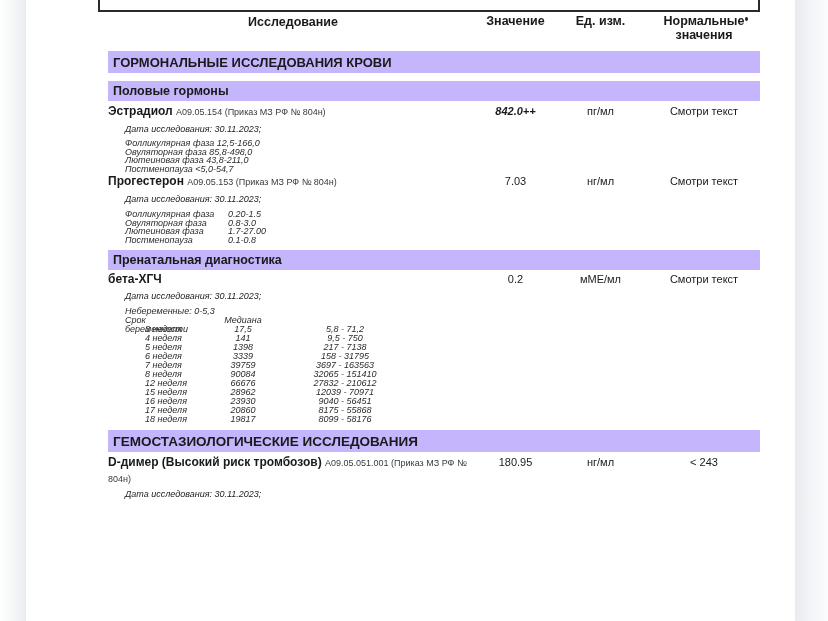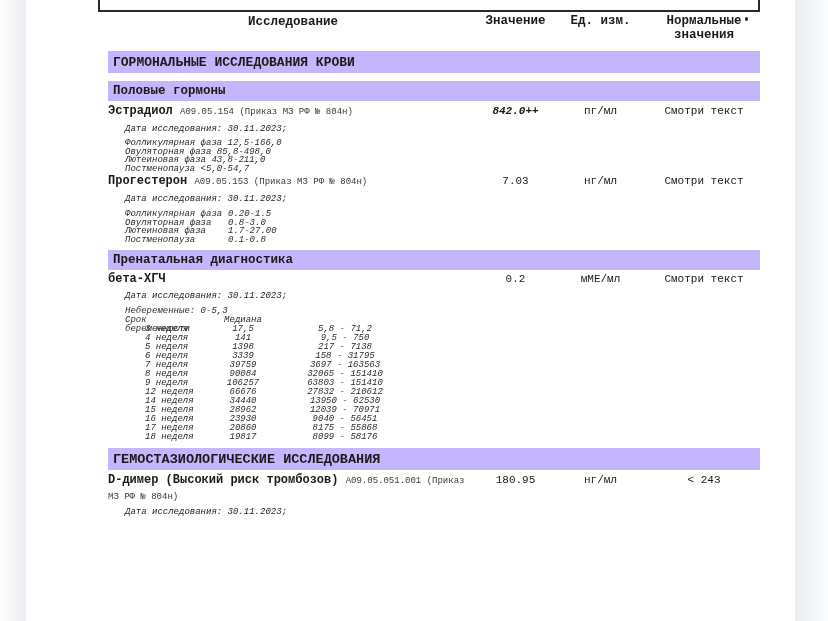--- a/index.html
+++ b/index.html
@@ -1,18 +1,18 @@
 <!DOCTYPE html>
 <html><head>
 <meta charset="utf-8">
 <style>
   * { margin:0; padding:0; box-sizing:border-box; }
   html,body { width:828px; height:621px; overflow:hidden; background:#fff;
     font-family:"Liberation Sans", sans-serif; color:#1a1a1a; }
-  .stage { position:relative; width:828px; height:621px;font-family:Liberation Mono, monospace; }
+  .stage { position:relative; width:828px; height:621px; }
   .margin-left { position:absolute; left:0; top:0; bottom:0; width:26px;
     background:linear-gradient(90deg,#ffffff 0%,#eef0f3 85%,#e9ebef 100%); }
   .margin-right { position:absolute; right:0; top:0; bottom:0; width:33px;
     background:linear-gradient(90deg,#e9ebef 0%,#f2f3f6 40%,#fbfcfd 100%); }
   .page { position:absolute; left:26px; top:0; width:769px; height:621px; background:#ffffff; }
 
   .diag-box { position:absolute; left:72px; top:-15px; width:662px; height:27px;
     border:2px solid #2a2a2a; background:#fff; overflow:hidden; }
   .stray-dot { position:absolute; left:719px; top:17px; width:3px; height:4px;
     background:#222; border-radius:50%; }
@@ -156,33 +156,23 @@
             <div class="hcg-week">7 неделя</div>
             <div class="hcg-med">39759</div>
             <div class="hcg-int">3697 - 163563</div>
           </div>
         <div class="hcg-tr">
             <div class="hcg-week">8 неделя</div>
             <div class="hcg-med">90084</div>
             <div class="hcg-int">32065 - 151410</div>
           </div>
         <div class="hcg-tr">
-            <div class="hcg-week">9 неделя</div>
-            <div class="hcg-med">106257</div>
-            <div class="hcg-int">63803 - 151410</div>
-          </div>
-        <div class="hcg-tr">
             <div class="hcg-week">12 неделя</div>
             <div class="hcg-med">66676</div>
             <div class="hcg-int">27832 - 210612</div>
-          </div>
-        <div class="hcg-tr">
-            <div class="hcg-week">14 неделя</div>
-            <div class="hcg-med">34440</div>
-            <div class="hcg-int">13950 - 62530</div>
           </div>
         <div class="hcg-tr">
             <div class="hcg-week">15 неделя</div>
             <div class="hcg-med">28962</div>
             <div class="hcg-int">12039 - 70971</div>
           </div>
         <div class="hcg-tr">
             <div class="hcg-week">16 неделя</div>
             <div class="hcg-med">23930</div>
             <div class="hcg-int">9040 - 56451</div>

